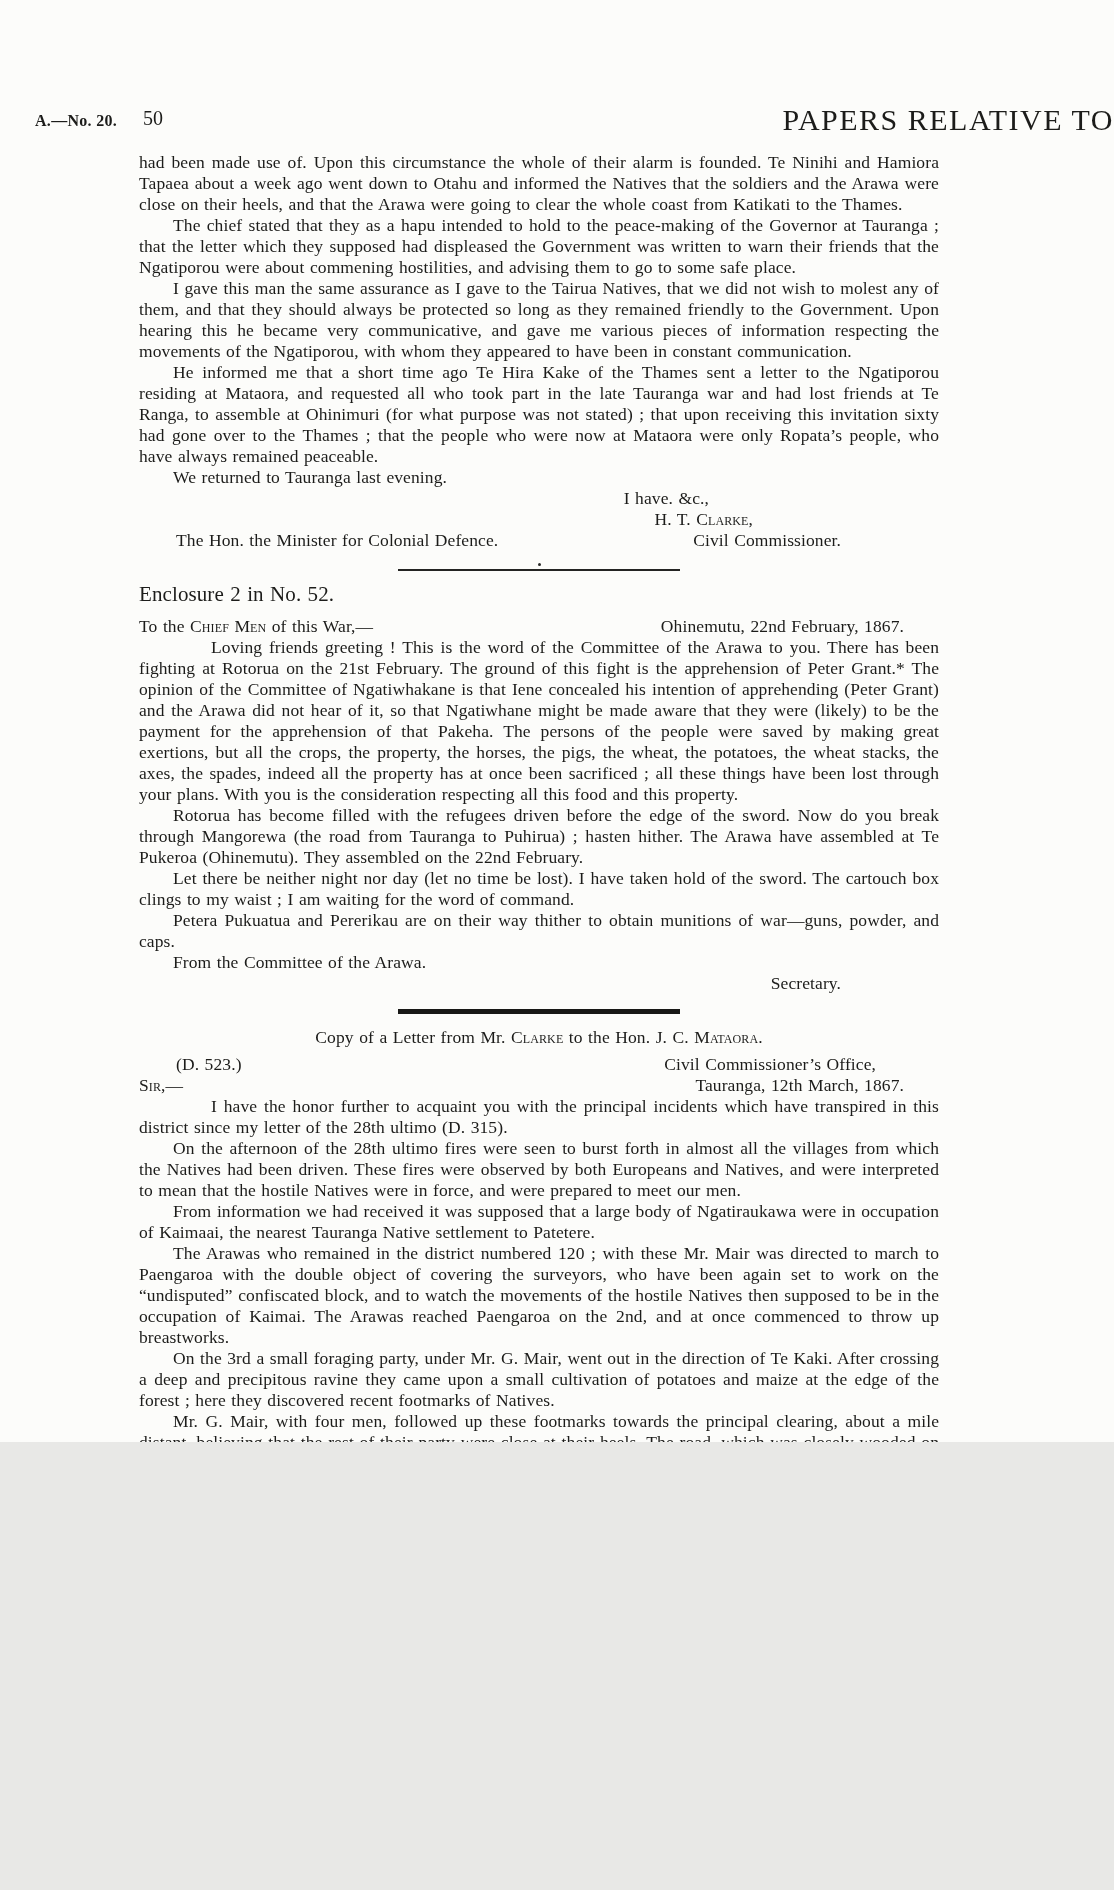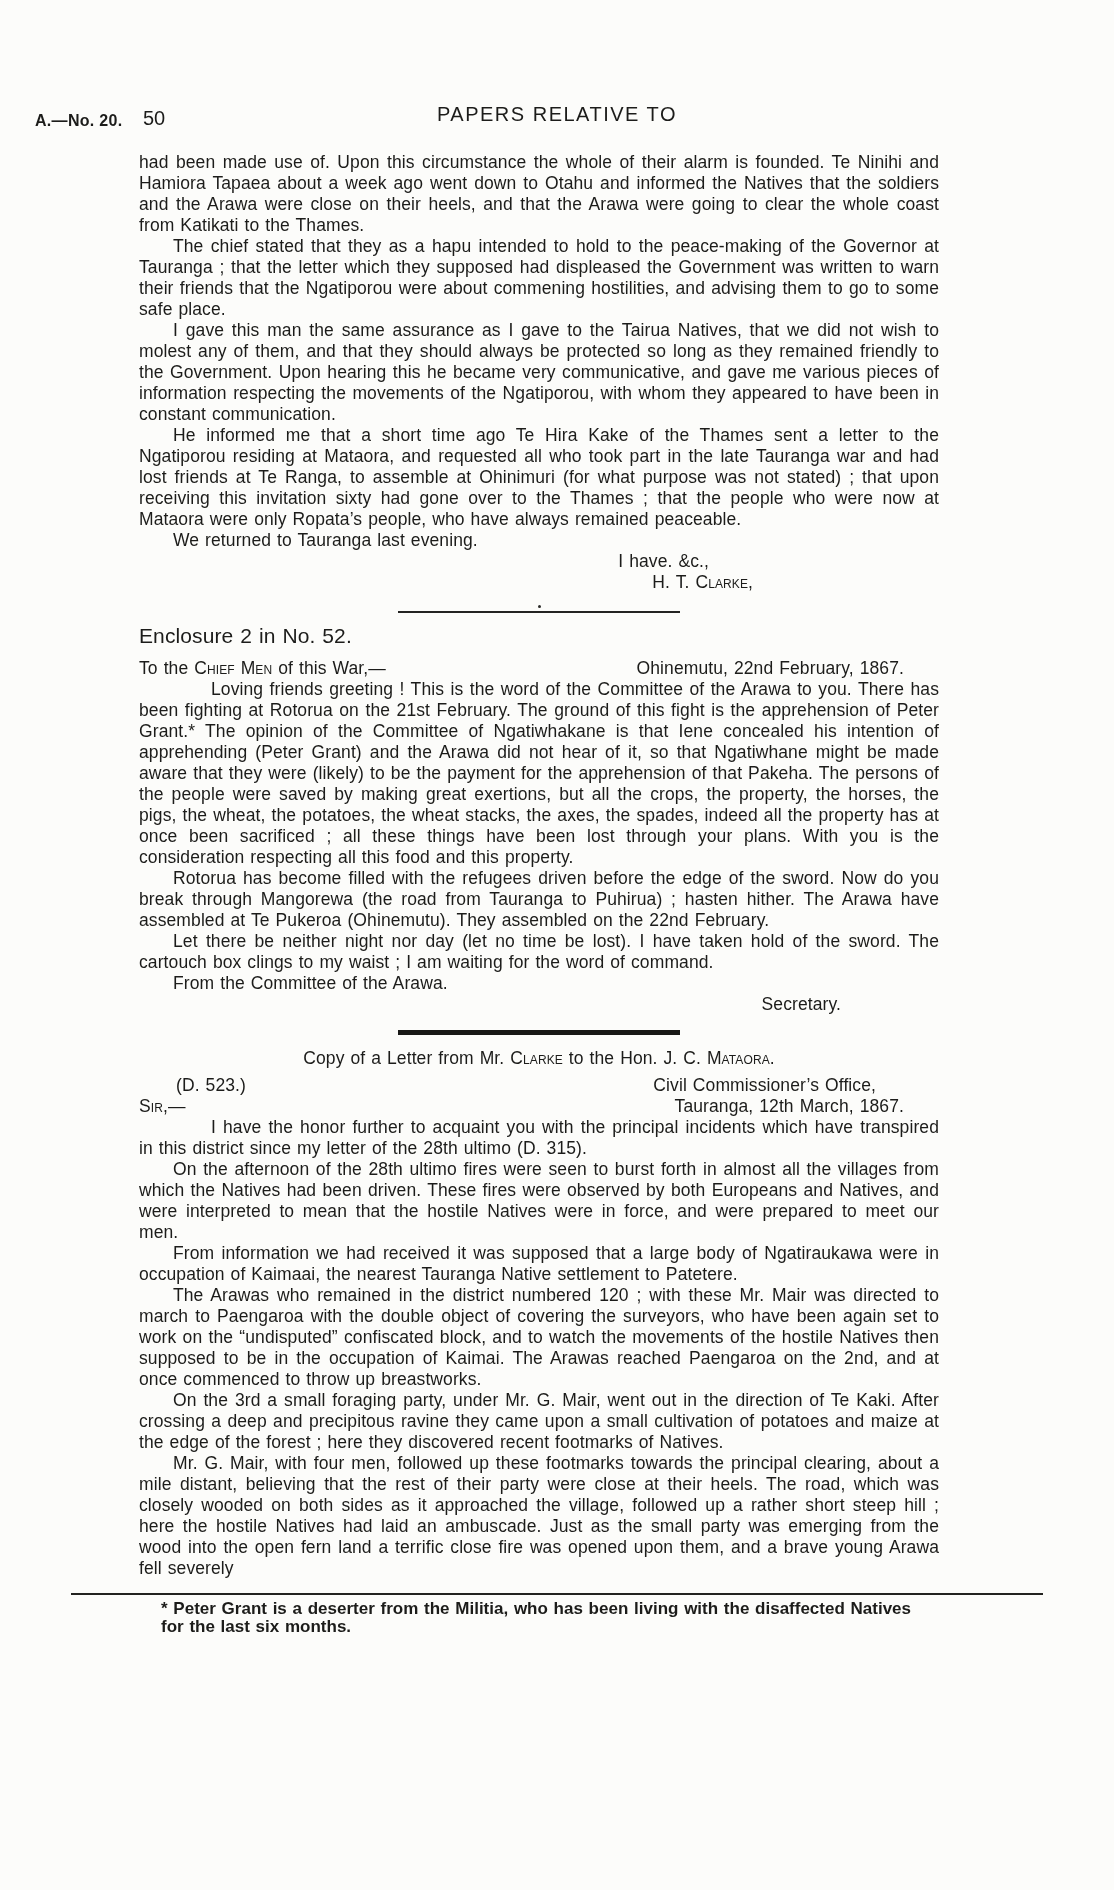--- a/index.html
+++ b/index.html
@@ -1,27 +1,27 @@
 <!DOCTYPE html>
 <html><head>
 <meta charset="utf-8">
 <style>
   html,body { margin:0; padding:0; background:#e8e8e6; }
   .page {
     position:relative;
-    width:1114px; height:1890px;
+    width:1114px; height:1442px;
     margin:0 auto;
     background:#fcfcfa;
     color:#1c1c1a;
-    font-family:Liberation Sans, sans-serif;
+    font-family:Liberation Serif, serif;
     overflow:hidden;
   }
   .doc-ref   { position:absolute; left:35px;  top:112px; font-size:16px; font-weight:bold; letter-spacing:0.3px; }
   .page-num  { position:absolute; left:143px; top:107px; font-size:20px; }
-  .page-title{ position:absolute; left:0; right:0; top:103px; text-align:center; font-size:20px; letter-spacing:1.5px; }
+  .page-title{ position:absolute; left:0; right:0; top:103px; text-align:right; font-size:30px; letter-spacing:1.5px; }
 
   .column {
     position:absolute; left:139px; top:152px; width:800px;
     font-size:17.5px; line-height:21px;
     text-align:justify; letter-spacing:0.1px; word-spacing:1px;
   }
   p.body { margin:0; text-indent:34px; }
   p.first-cont { text-indent:0; }
   p.deep { text-indent:72px; }
   .sc { font-variant:small-caps; }
@@ -63,34 +63,39 @@
   <div class="column">
 
     <p class="body first-cont">had been made use of.  Upon this circumstance the whole of their alarm is founded.  Te Ninihi and Hamiora Tapaea about a week ago went down to Otahu and informed the Natives that the soldiers and the Arawa were close on their heels, and that the Arawa were going to clear the whole coast from Katikati to the Thames.</p>
     <p class="body">The chief stated that they as a hapu intended to hold to the peace-making of the Governor at Tauranga ; that the letter which they supposed had displeased the Government was written to warn their friends that the Ngatiporou were about commening hostilities, and advising them to go to some safe place.</p>
     <p class="body">I gave this man the same assurance as I gave to the Tairua Natives, that we did not wish to molest any of them, and that they should always be protected so long as they remained friendly to the Government.  Upon hearing this he became very communicative, and gave me various pieces of information respecting the movements of the Ngatiporou, with whom they appeared to have been in constant communication.</p>
     <p class="body">He informed me that a short time ago Te Hira Kake of the Thames sent a letter to the Ngatiporou residing at Mataora, and requested all who took part in the late Tauranga war and had lost friends at Te Ranga, to assemble at Ohinimuri (for what purpose was not stated) ; that upon receiving this invitation sixty had gone over to the Thames ;  that the people who were now at Mataora were only Ropata’s people, who have always remained peaceable.</p>
     <p class="body">We returned to Tauranga last evening.</p>
 
     <div class="sig-line sig-val">I have. &amp;c.,</div>
     <div class="sig-line sig-name sc">H. T. Clarke,</div>
+    <div class="row">
+      <span class="left addr-left">The Hon. the Minister for Colonial Defence.</span>
+      <span class="right sig-title-r">Civil Commissioner.</span>
+    </div>
 
     <div class="sep-dot"></div>
     <div class="rule-thin"></div>
 
     <p class="section-heading">Enclosure 2 in No. 52.</p>
 
     <div class="row">
       <span class="left"><span>To the </span><span class="sc">Chief Men</span><span> of this War,—</span></span>
       <span class="right enc-date-r">Ohinemutu, 22nd February, 1867.</span>
     </div>
 
     <p class="body deep">Loving friends greeting !  This is the word of the Committee of the Arawa to you.  There has been fighting at Rotorua on the 21st February.  The ground of this fight is the apprehension of Peter Grant.*  The opinion of the Committee of Ngatiwhakane is that Iene concealed his intention of apprehending (Peter Grant) and the Arawa did not hear of it, so that Ngatiwhane might be made aware that they were (likely) to be the payment for the apprehension of that Pakeha.  The persons of the people were saved by making great exertions, but all the crops, the property, the horses, the pigs, the wheat, the potatoes, the wheat stacks, the axes, the spades, indeed all the property has at once been sacrificed ; all these things have been lost through your plans.  With you is the consideration respecting all this food and this property.</p>
     <p class="body">Rotorua has become filled with the refugees driven before the edge of the sword.  Now do you break through Mangorewa (the road from Tauranga to Puhirua) ; hasten hither.  The Arawa have assembled at Te Pukeroa (Ohinemutu).  They assembled on the 22nd February.</p>
     <p class="body">Let there be neither night nor day (let no time be lost).  I have taken hold of the sword.  The cartouch box clings to my waist ; I am waiting for the word of command.</p>
+    <p class="body">Petera Pukuatua and Pererikau are on their way thither to obtain munitions of war—guns, powder, and caps.</p>
     <p class="body">From the Committee of the Arawa.</p>
 
     <div class="sig-line encsig-title">Secretary.</div>
 
     <div class="rule-thick"></div>
 
     <p class="subheading"><span>Copy of a Letter from Mr. </span><span class="sc">Clarke</span><span> to the Hon. J. C. </span><span class="sc">Mataora</span><span>.</span></p>
 
     <div class="row">
       <span class="left docref-l">(D. 523.)</span>

